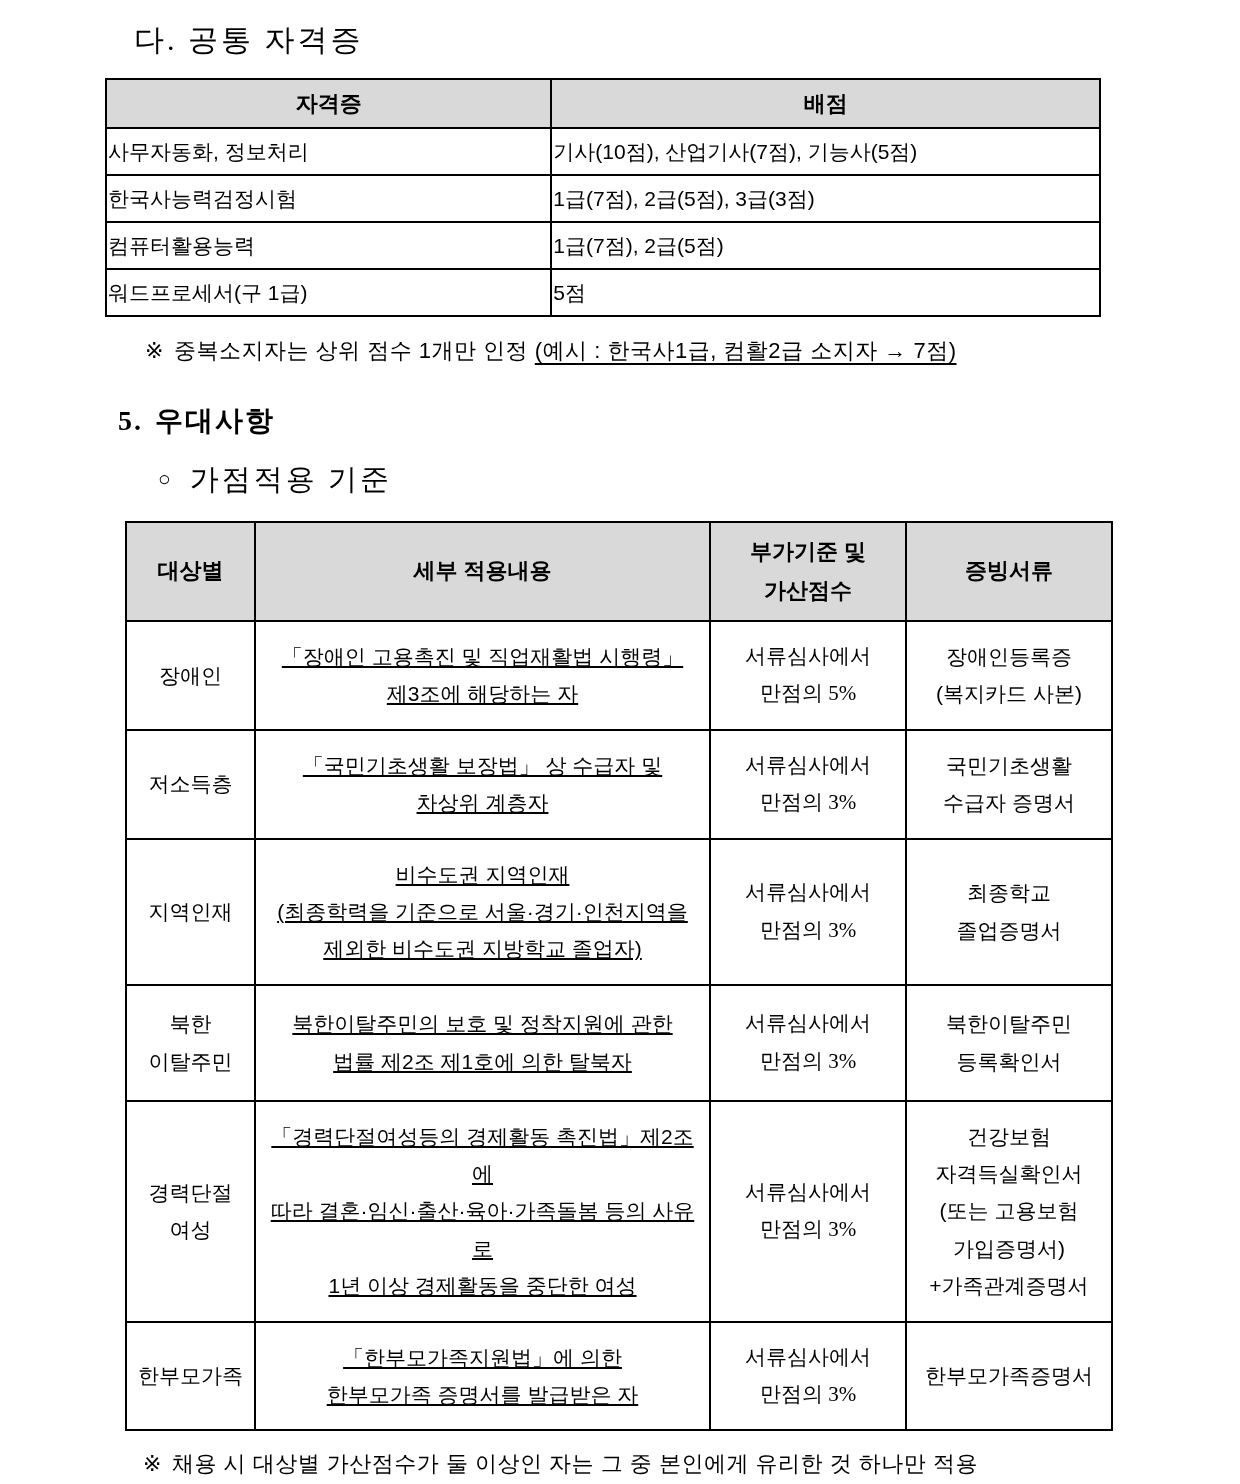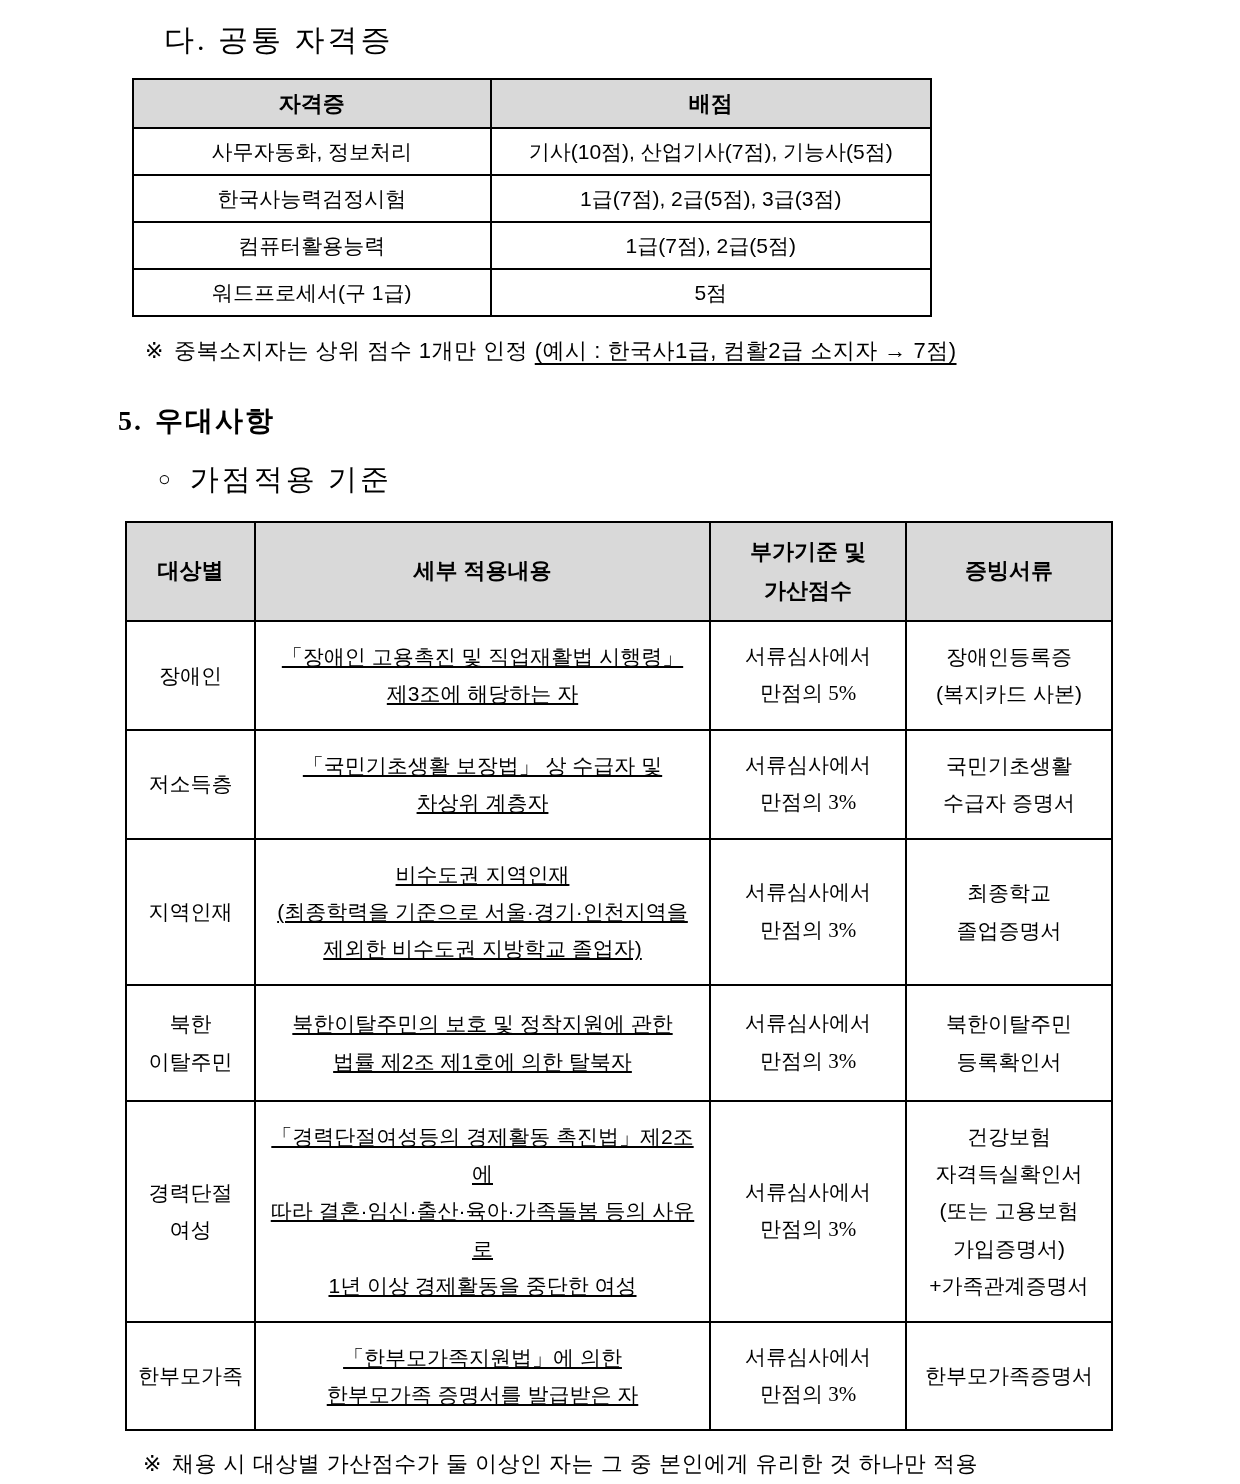--- a/index.html
+++ b/index.html
@@ -9,21 +9,21 @@
     height: 1484px;
     background: #ffffff;
     color: #000000;
     font-family: "Liberation Sans", "DejaVu Sans", sans-serif;
     overflow: hidden;
   }
 
   
   .h1 {
     position: absolute;
-    left: 164px; top: 20px;
+    left: 134px; top: 20px;
     font-family: "Liberation Serif", "DejaVu Serif", serif;
     font-size: 30px;
     letter-spacing: 3px;
     white-space: nowrap;
   }
   .h2 {
     position: absolute;
     left: 118px; top: 402px;
     font-family: "Liberation Serif", "DejaVu Serif", serif;
     font-size: 28px;
@@ -55,23 +55,23 @@
     vertical-align: middle;
     overflow: hidden;
   }
   th {
     background: #d9d9d9;
     font-weight: bold;
     text-align: center;
   }
 
   
-  .t1 { left: 132px; top: 78px; width: 800px; font-size: 21px; }
+  .t1 { left: 105px; top: 78px; width: 996px; font-size: 21px; }
   .t1 th { height: 45px; font-size: 22px; }
-  .t1 td { height: 43px; text-align: center; }
+  .t1 td { height: 43px; }
 
   
   .note {
     position: absolute;
     font-size: 22px;
     letter-spacing: 0.5px;
     white-space: nowrap;
   }
   .note .marker { margin-right: 10px; }
   .note .u { text-decoration: underline; text-underline-offset: 5px; }

